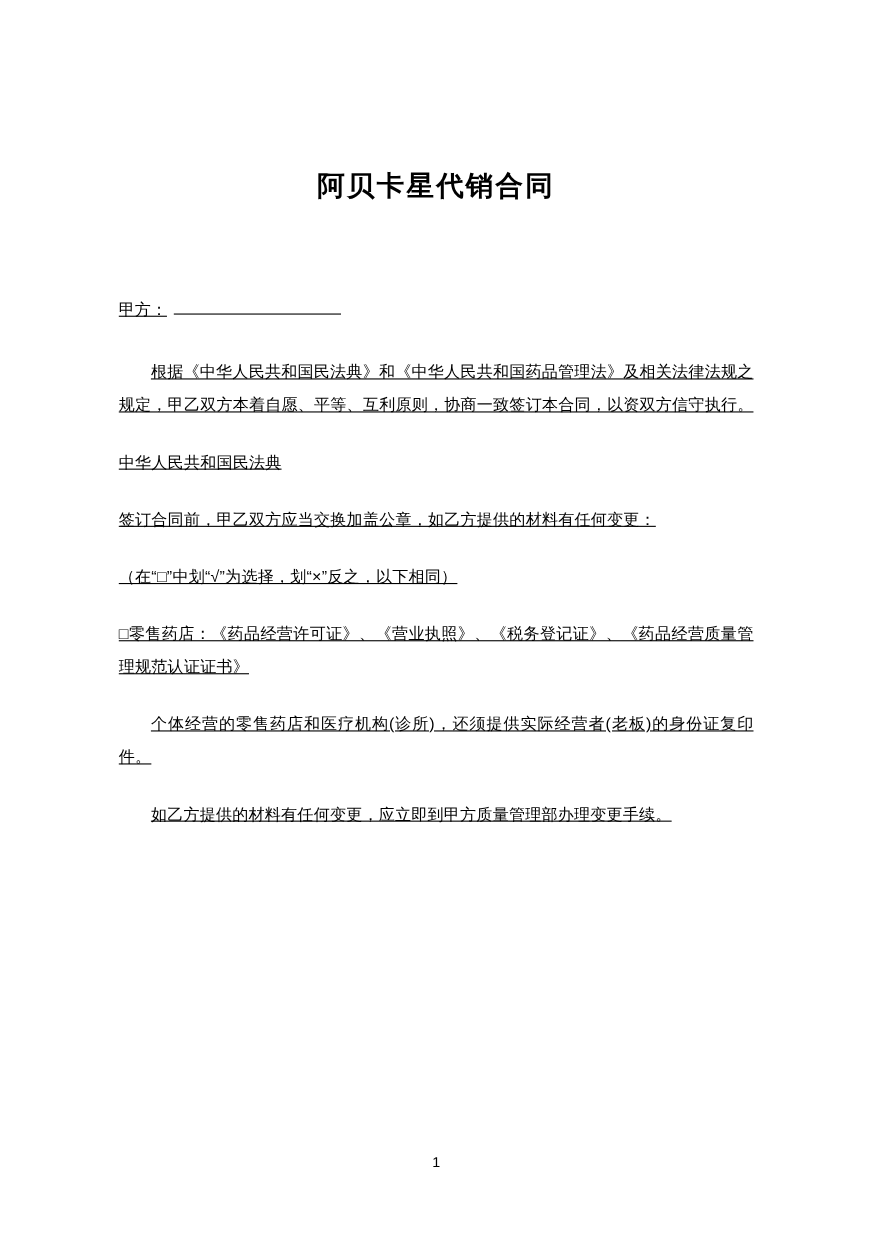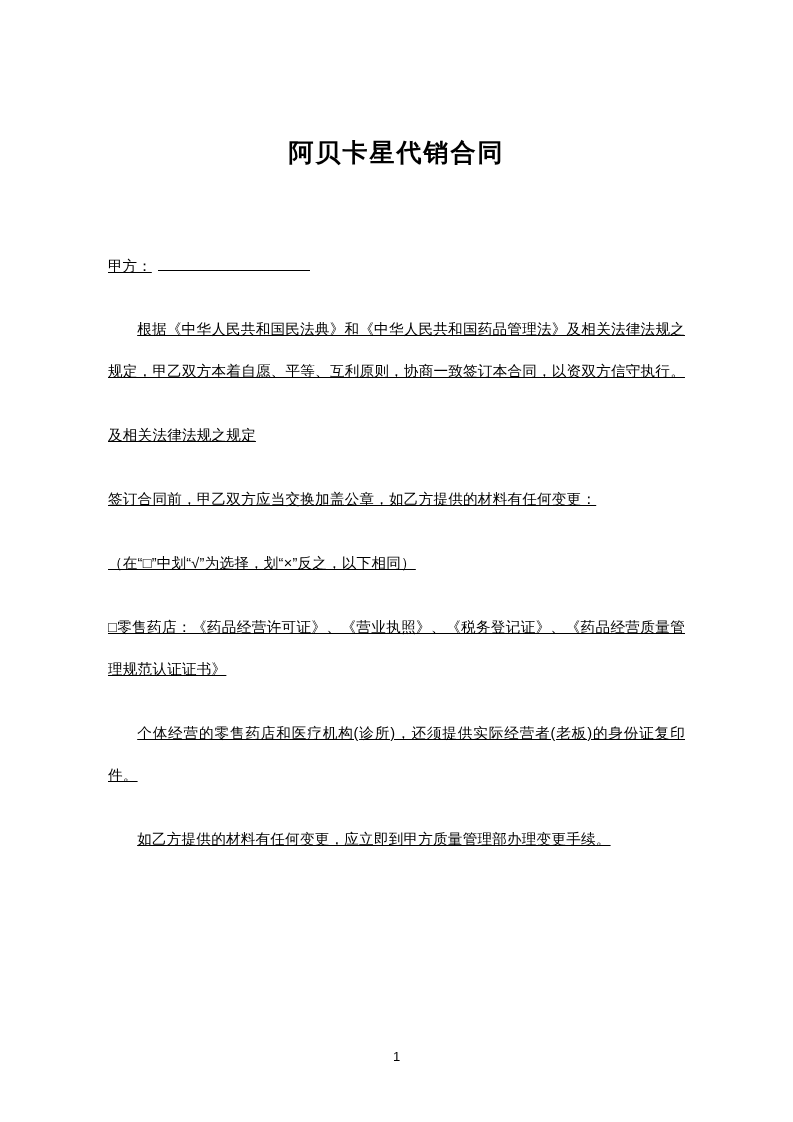--- a/index.html
+++ b/index.html
@@ -12,42 +12,42 @@
     height: 1122px;
     font-family: "Liberation Serif", "DejaVu Serif", serif;
     color: #000000;
     position: relative;
     overflow: hidden;
   }
   .page {
     width: 793px;
     height: 1122px;
     box-sizing: border-box;
-    padding: 0;
+    padding: 16px;
     position: relative;
   }
   .doc-title {
     text-align: center;
     font-family: "Liberation Sans", "DejaVu Sans", sans-serif;
     font-weight: bold;
     font-size: 25px;
     letter-spacing: 2px;
     margin: 0;
     padding-top: 136px;
   }
   .body-block {
     margin: 0 auto;
     width: 577px;
     padding-top: 82px;
     text-decoration: underline;
   }
   p.para {
     font-family: "Liberation Sans", "DejaVu Sans", sans-serif;
     font-size: 14.6px;
-    line-height: 42px;
+    line-height: 30px;
     margin: 0 0 22px 0;
     text-align: justify;
     text-justify: inter-ideograph;
     letter-spacing: 0.2px;
   }
   p.indent {
     text-indent: 2em;
   }
   .party-line {
     font-family: "Liberation Sans", "DejaVu Sans", sans-serif;
@@ -86,21 +86,21 @@
 
   <div class="body-block">
 
     <div class="party-line">
       <span>甲方：</span><span class="blank-rule"></span>
     </div>
 
 
     <p class="para indent gap-top">根据《中华人民共和国民法典》和《中华人民共和国药品管理法》及相关法律法规之规定，甲乙双方本着自愿、平等、互利原则，协商一致签订本合同，以资双方信守执行。</p>
 
-    <p class="para">及相关法律法规之规定</p>
+    <p class="para">中华人民共和国民法典</p>
 
     <p class="para">签订合同前，甲乙双方应当交换加盖公章，如乙方提供的材料有任何变更：</p>
 
     <p class="para">（在“□”中划“√”为选择，划“×”反之，以下相同）</p>
 
 
     <p class="para">□零售药店：《药品经营许可证》、《营业执照》、《税务登记证》、《药品经营质量管理规范认证证书》</p>
 
 
     <p class="para indent">个体经营的零售药店和医疗机构(诊所)，还须提供实际经营者(老板)的身份证复印件。</p>

